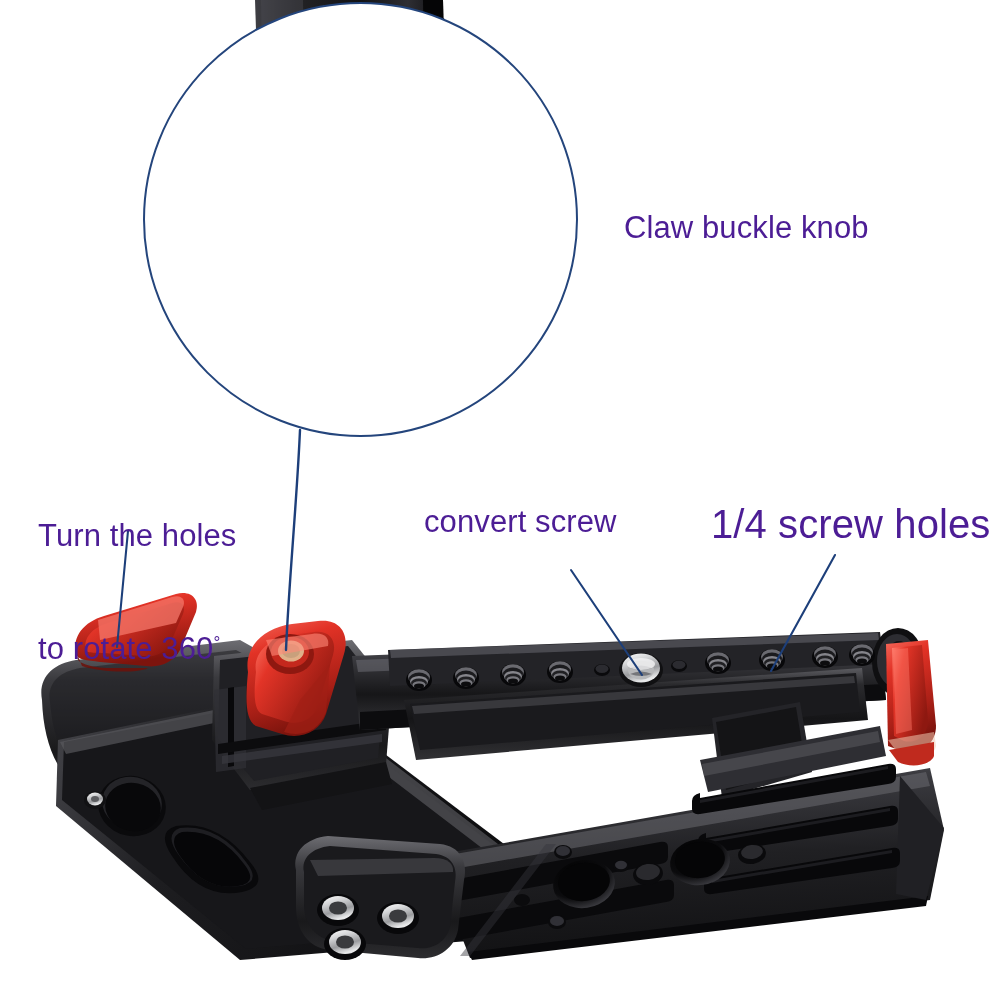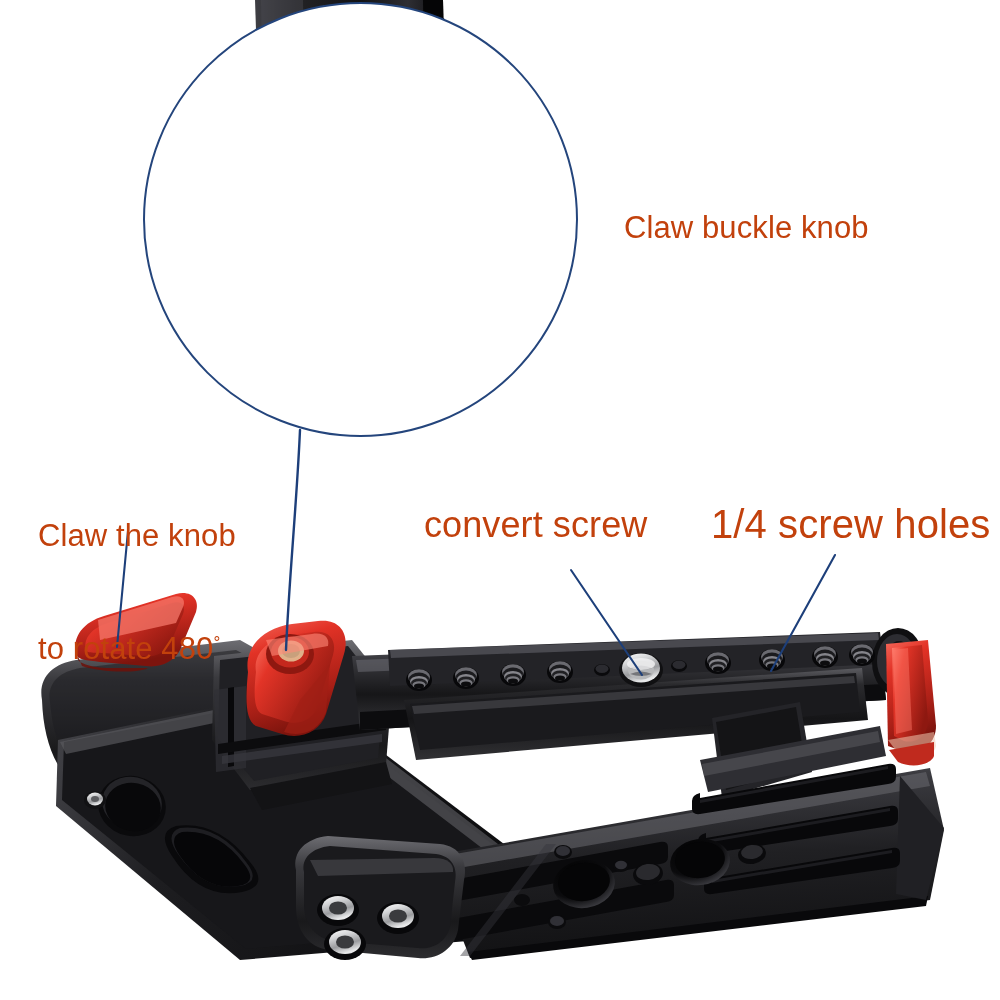--- a/index.html
+++ b/index.html
@@ -6,29 +6,29 @@
   body{
     width:1000px;height:1000px;
     font-family:"Liberation Sans","DejaVu Sans",sans-serif;
     overflow:hidden;
   }
   #stage{position:relative;width:1000px;height:1000px;background:#ffffff;}
 
   
   .anno{
     position:absolute;
-    color:#c2410c;
+    color:#4c1d95;
     font-weight:400;
     letter-spacing:.1px;
     white-space:pre;
     line-height:1.22;
   }
   #label-claw{left:624px;top:209px;font-size:31px;}
   #label-turn{left:38px;top:441px;font-size:31px;}
-  #label-convert{left:424px;top:503px;font-size:36px;}
+  #label-convert{left:424px;top:503px;font-size:31px;}
   #label-screwholes{left:711px;top:500px;font-size:40px;}
   .deg{font-size:17px;vertical-align:super;letter-spacing:0;}
 
   
   #magnifier{
     position:absolute;left:143px;top:2px;width:435px;height:435px;
     border-radius:50%;
     border:2px solid #24457c;
     box-sizing:border-box;
     background:#fff;
@@ -427,21 +427,21 @@
   <svg width="1000" height="1000" viewBox="0 0 1000 1000" style="position:absolute;left:0;top:0;pointer-events:none;">
     <path class="leader" d="M300,430 C297,500 289,580 286,650"></path>
     <path class="leader-thin" d="M128,531 L117,647"></path>
     <path class="leader-thin" d="M571,570 L642,675"></path>
     <path class="leader-thin" d="M835,555 L771,671"></path>
   </svg>
 
   <div class="anno" id="label-claw">Claw buckle knob</div>
 
   <div class="anno" id="label-turn">
-    <div>Claw the knob</div>
-    <div><span>to rotate 480</span><span class="deg">°</span></div>
+    <div>Turn the holes</div>
+    <div><span>to rotate 360</span><span class="deg">°</span></div>
   </div>
 
   <div class="anno" id="label-convert">convert screw</div>
 
   <div class="anno" id="label-screwholes">1/4 screw holes</div>
 
 </div>
 
 </body></html>

